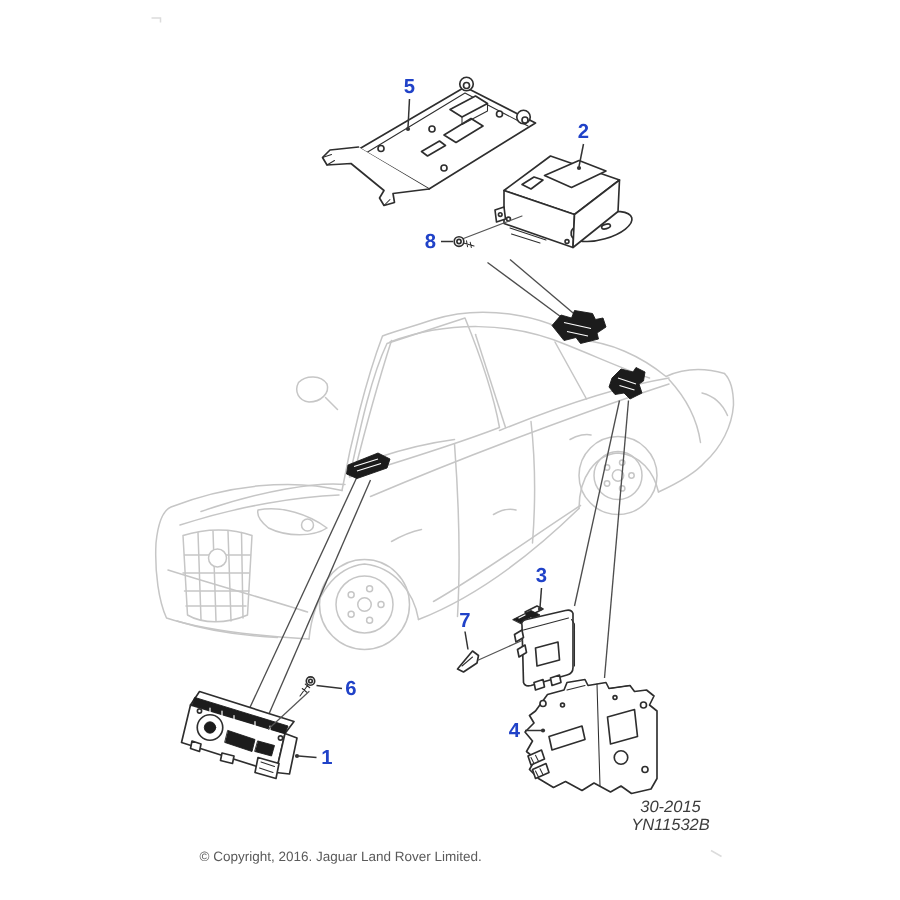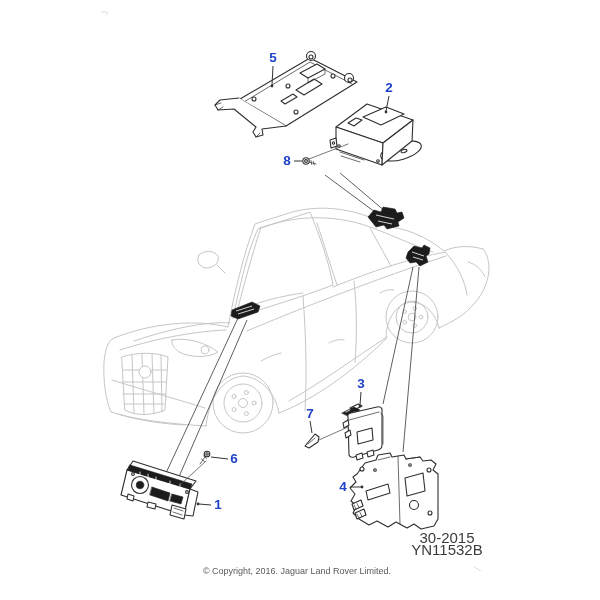--- a/index.html
+++ b/index.html
@@ -29,24 +29,24 @@
   .artifact{stroke:#dcdcdc;stroke-width:1;fill:none;}
   
   .callout{
     position:absolute;transform:translate(-50%,-50%);
     color:var(--accent);font-weight:bold;font-size:13.5px;line-height:1;
     cursor:pointer;user-select:none;
   }
   
   .doc-ref{
     position:absolute;left:406px;top:532px;width:82px;text-align:center;
-    color:var(--text);font-size:15px;line-height:12px;
+    color:var(--text);font-size:11px;line-height:12px;font-style:italic;
   }
   .copyright{
-    position:absolute;left:147px;top:566px;width:300px;text-align:center;
+    position:absolute;left:133px;top:566px;width:300px;text-align:left;
     color:#5a5a5a;font-size:9px;
   }
 </style>
 </head>
 <body>
 
 <div class="stage">
 
 <svg width="600" height="600" viewBox="0 0 600 600">
 

